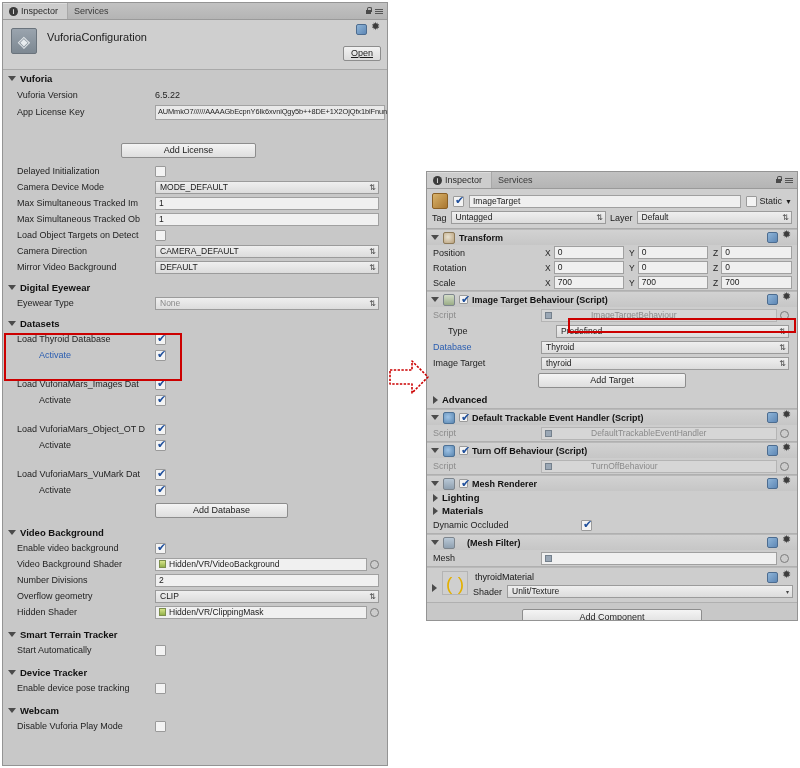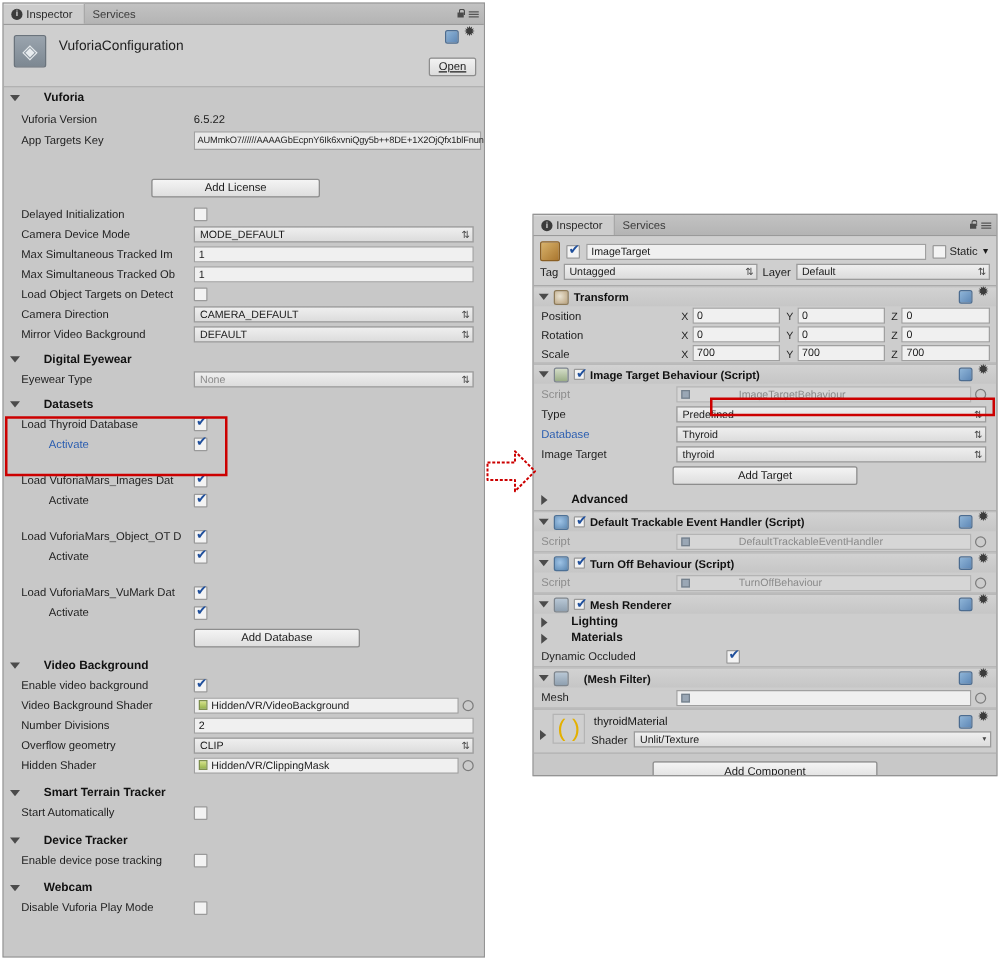--- a/index.html
+++ b/index.html
@@ -120,21 +120,21 @@
     border: 1px solid #8d8d8d; border-radius: 2px;
     color: #1c1c1c;
     text-decoration: underline;
   }
 
   
   .body { flex: 1 1 auto; overflow: hidden; position: relative; background: #c8c8c8; }
 
   
   .section {
-    display: flex; align-items: center; gap: 19px;
+    display: flex; align-items: center; gap: 4px;
     padding: 3px 0 2px 4px;
     font-weight: bold; font-size: 9.5px; color: #111;
   }
   .tri {
     width: 0; height: 0; margin-left: 1px;
     border-left: 4px solid transparent;
     border-right: 4px solid transparent;
     border-top: 5px solid #4b4b4b;
   }
   .tri.closed {
@@ -309,21 +309,21 @@
         <span class="tri"></span>
         <span>Vuforia</span>
       </div>
 
       <div class="row" style="height:17px">
         <span class="lbl lbl-w">Vuforia Version</span>
         <span class="lbl">6.5.22</span>
       </div>
 
       <div class="row" style="height:42px; align-items:flex-start; padding-top:2px">
-        <span class="lbl lbl-w" style="padding-top:2px">App Targets Key</span>
+        <span class="lbl lbl-w" style="padding-top:2px">App License Key</span>
         <div class="licensebox">AUMmkO7//////AAAAGbEcpnY6Ik6xvniQgy5b++8DE+1X2OjQfx1blFnunKrwyq+IUE5wUqj6wkbrnaafVaiDrkoO4G1N5GVtERa3OS3cz+9mOMoze9wJIe</div>
       </div>
 
       <div style="padding-left:118px; padding-right:20px; margin-top:-2px">
         <div class="btn" style="width:135px">Add License</div>
       </div>
 
       <div class="row" style="margin-top:5px">
         <span class="lbl lbl-w">Delayed Initialization</span>
         <span class="chk"></span>
@@ -612,21 +612,21 @@
         <div class="row" style="padding-left:6px">
           <span class="lbl lbl-w" style="width:108px;flex:0 0 108px;color:#8c8c8c">Script</span>
           <div class="val objref">
             <div class="field readonly">
               <span class="mesh-chip"></span>
               <span>ImageTargetBehaviour</span>
             </div>
             <span class="dot-target"></span>
           </div>
         </div>
-        <div class="row" style="padding-left:6px">
+        <div class="row" style="padding-left:21px">
           <span class="lbl lbl-w" style="width:108px;flex:0 0 108px">Type</span>
           <div class="val">
               <div class="popup">Predefined</div>
             </div>
         </div>
         <div class="row" style="padding-left:6px">
           <span class="lbl lbl-w link" style="width:108px;flex:0 0 108px">Database</span>
           <div class="val">
               <div class="popup">Thyroid</div>
             </div>

